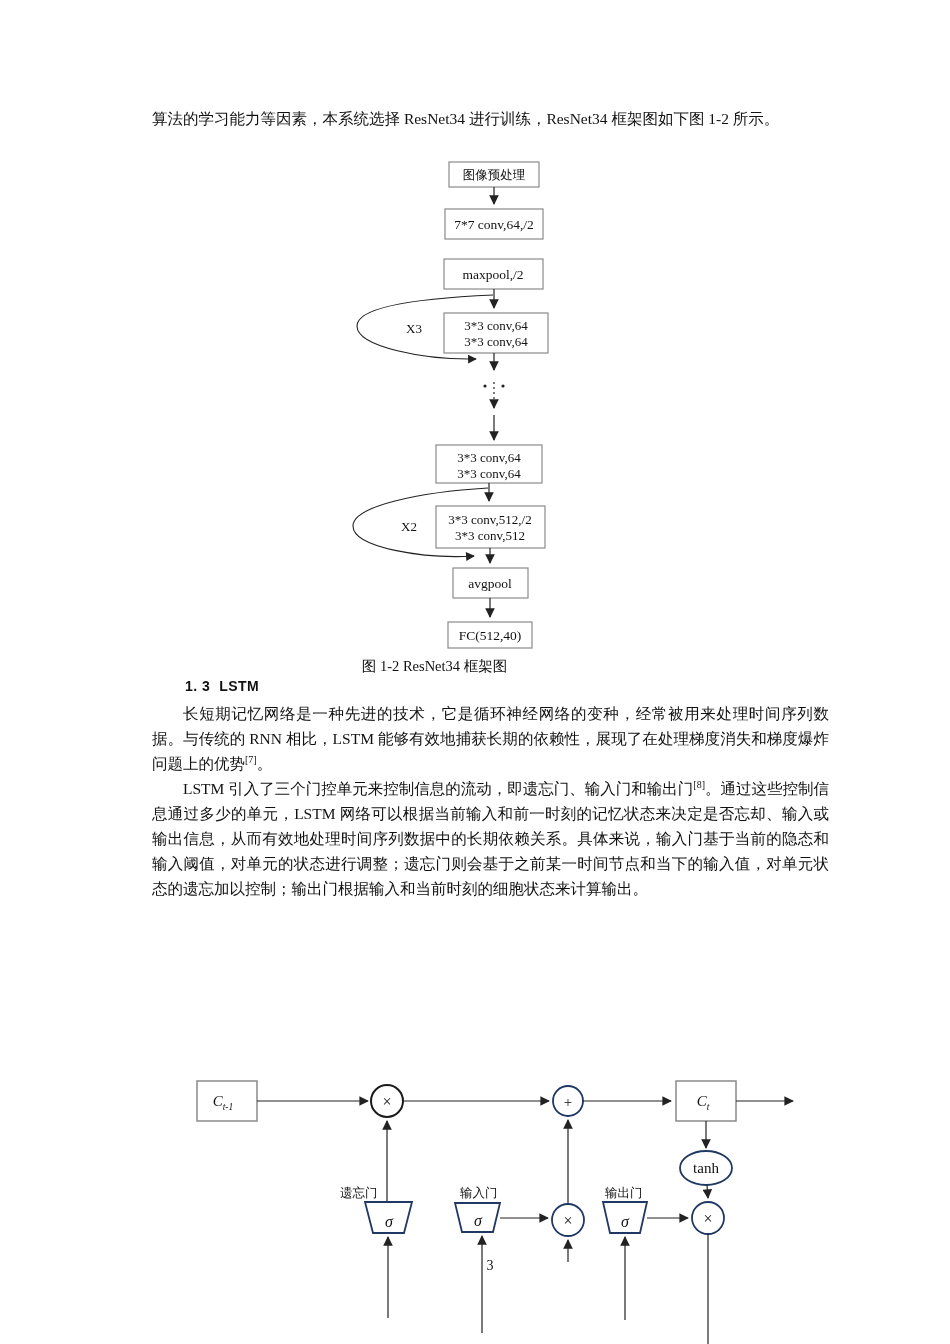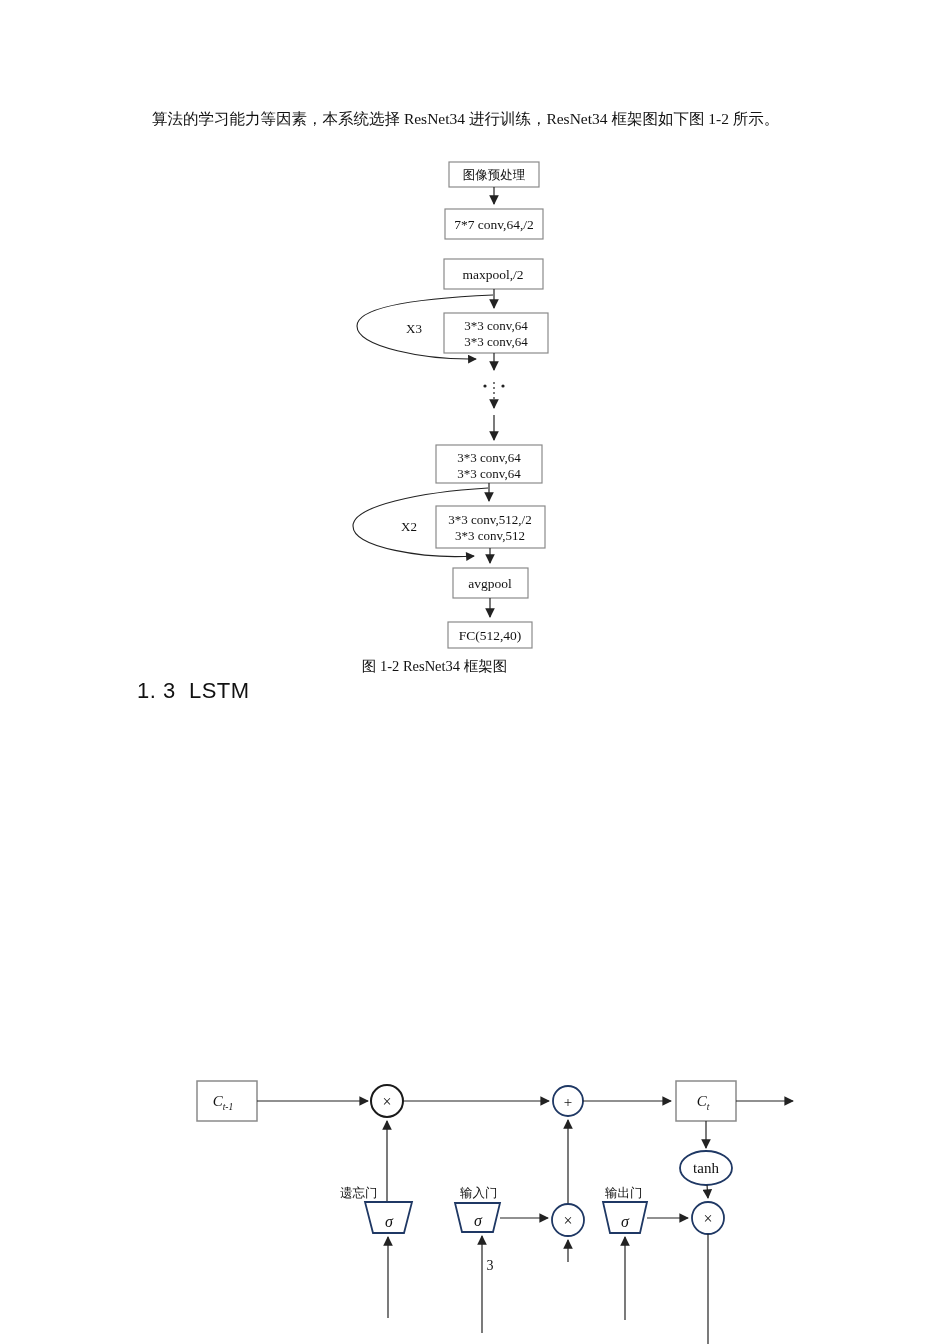--- a/index.html
+++ b/index.html
@@ -9,21 +9,21 @@
     overflow:hidden;
   }
   .abs{position:absolute;}
   .bodytext{font-size:15.5px;line-height:25px;text-align:justify;margin-left:15px;}
   .bodytext p{margin:0;text-indent:2em;}
   .bodytext p.no-indent{text-indent:0;}
   sup{font-size:10px;line-height:0;}
   .caption{font-size:14.5px;text-align:center;}
   .heading{
     font-family:"Liberation Sans","DejaVu Sans",sans-serif;
-    font-size:22px;font-weight:400;white-space:pre;letter-spacing:0.5px;
+    font-size:14px;font-weight:700;white-space:pre;letter-spacing:0.5px;margin-left:48px;
   }
   .pagenum{font-size:14px;text-align:center;}
   svg text{font-family:"Liberation Serif","DejaVu Serif",serif;fill:#111;}
   .flow-rect{fill:#ffffff;stroke:#8a8a8a;stroke-width:1.2;}
   .flow-line{stroke:#222222;stroke-width:1.2;fill:none;}
   .loop-arc{stroke:#222222;stroke-width:1.1;fill:none;}
   .navy-shape{fill:#ffffff;stroke:#1f3864;stroke-width:1.8;}
   .cell-rect{fill:#ffffff;stroke:#8a8a8a;stroke-width:1.5;}
   .black-circle{fill:#ffffff;stroke:#1a1a1a;stroke-width:2;}
 </style>
@@ -84,20 +84,22 @@
 
   <rect class="flow-rect" x="118" y="464" width="84" height="26"></rect>
   <text x="160" y="482" font-size="13.5" text-anchor="middle">FC(512,40)</text>
 </svg>
 
 <div class="abs caption" style="left:0;top:657px;width:869px;">图 1-2 ResNet34 框架图</div>
 
 <div class="abs heading" style="left:137px;top:678px;">1. 3  LSTM</div>
 
 <div class="abs bodytext" style="left:137px;top:701px;width:677px;">
+  <p><span>长短期记忆网络是一种先进的技术，它是循环神经网络的变种，经常被用来处理时间序列数据。与传统的 RNN 相比，LSTM 能够有效地捕获长期的依赖性，展现了在处理梯度消失和梯度爆炸问题上的优势</span><sup>[7]</sup><span>。</span></p>
+  <p><span>LSTM 引入了三个门控单元来控制信息的流动，即遗忘门、输入门和输出门</span><sup>[8]</sup><span>。通过这些控制信息通过多少的单元，LSTM 网络可以根据当前输入和前一时刻的记忆状态来决定是否忘却、输入或输出信息，从而有效地处理时间序列数据中的长期依赖关系。具体来说，输入门基于当前的隐态和输入阈值，对单元的状态进行调整；遗忘门则会基于之前某一时间节点和当下的输入值，对单元状态的遗忘加以控制；输出门根据输入和当前时刻的细胞状态来计算输出。</span></p>
 </div>
 
 <svg class="abs" style="left:150px;top:1060px;" width="680" height="284" viewBox="0 0 680 284">
   <defs>
     <marker id="ah2" viewBox="0 0 10 10" refX="9" refY="5" markerWidth="9" markerHeight="8" orient="auto-start-reverse">
       <path d="M0,0 L10,5 L0,10 z" fill="#222"></path>
     </marker>
   </defs>
 
   <rect class="cell-rect" x="47" y="21" width="60" height="40"></rect>

